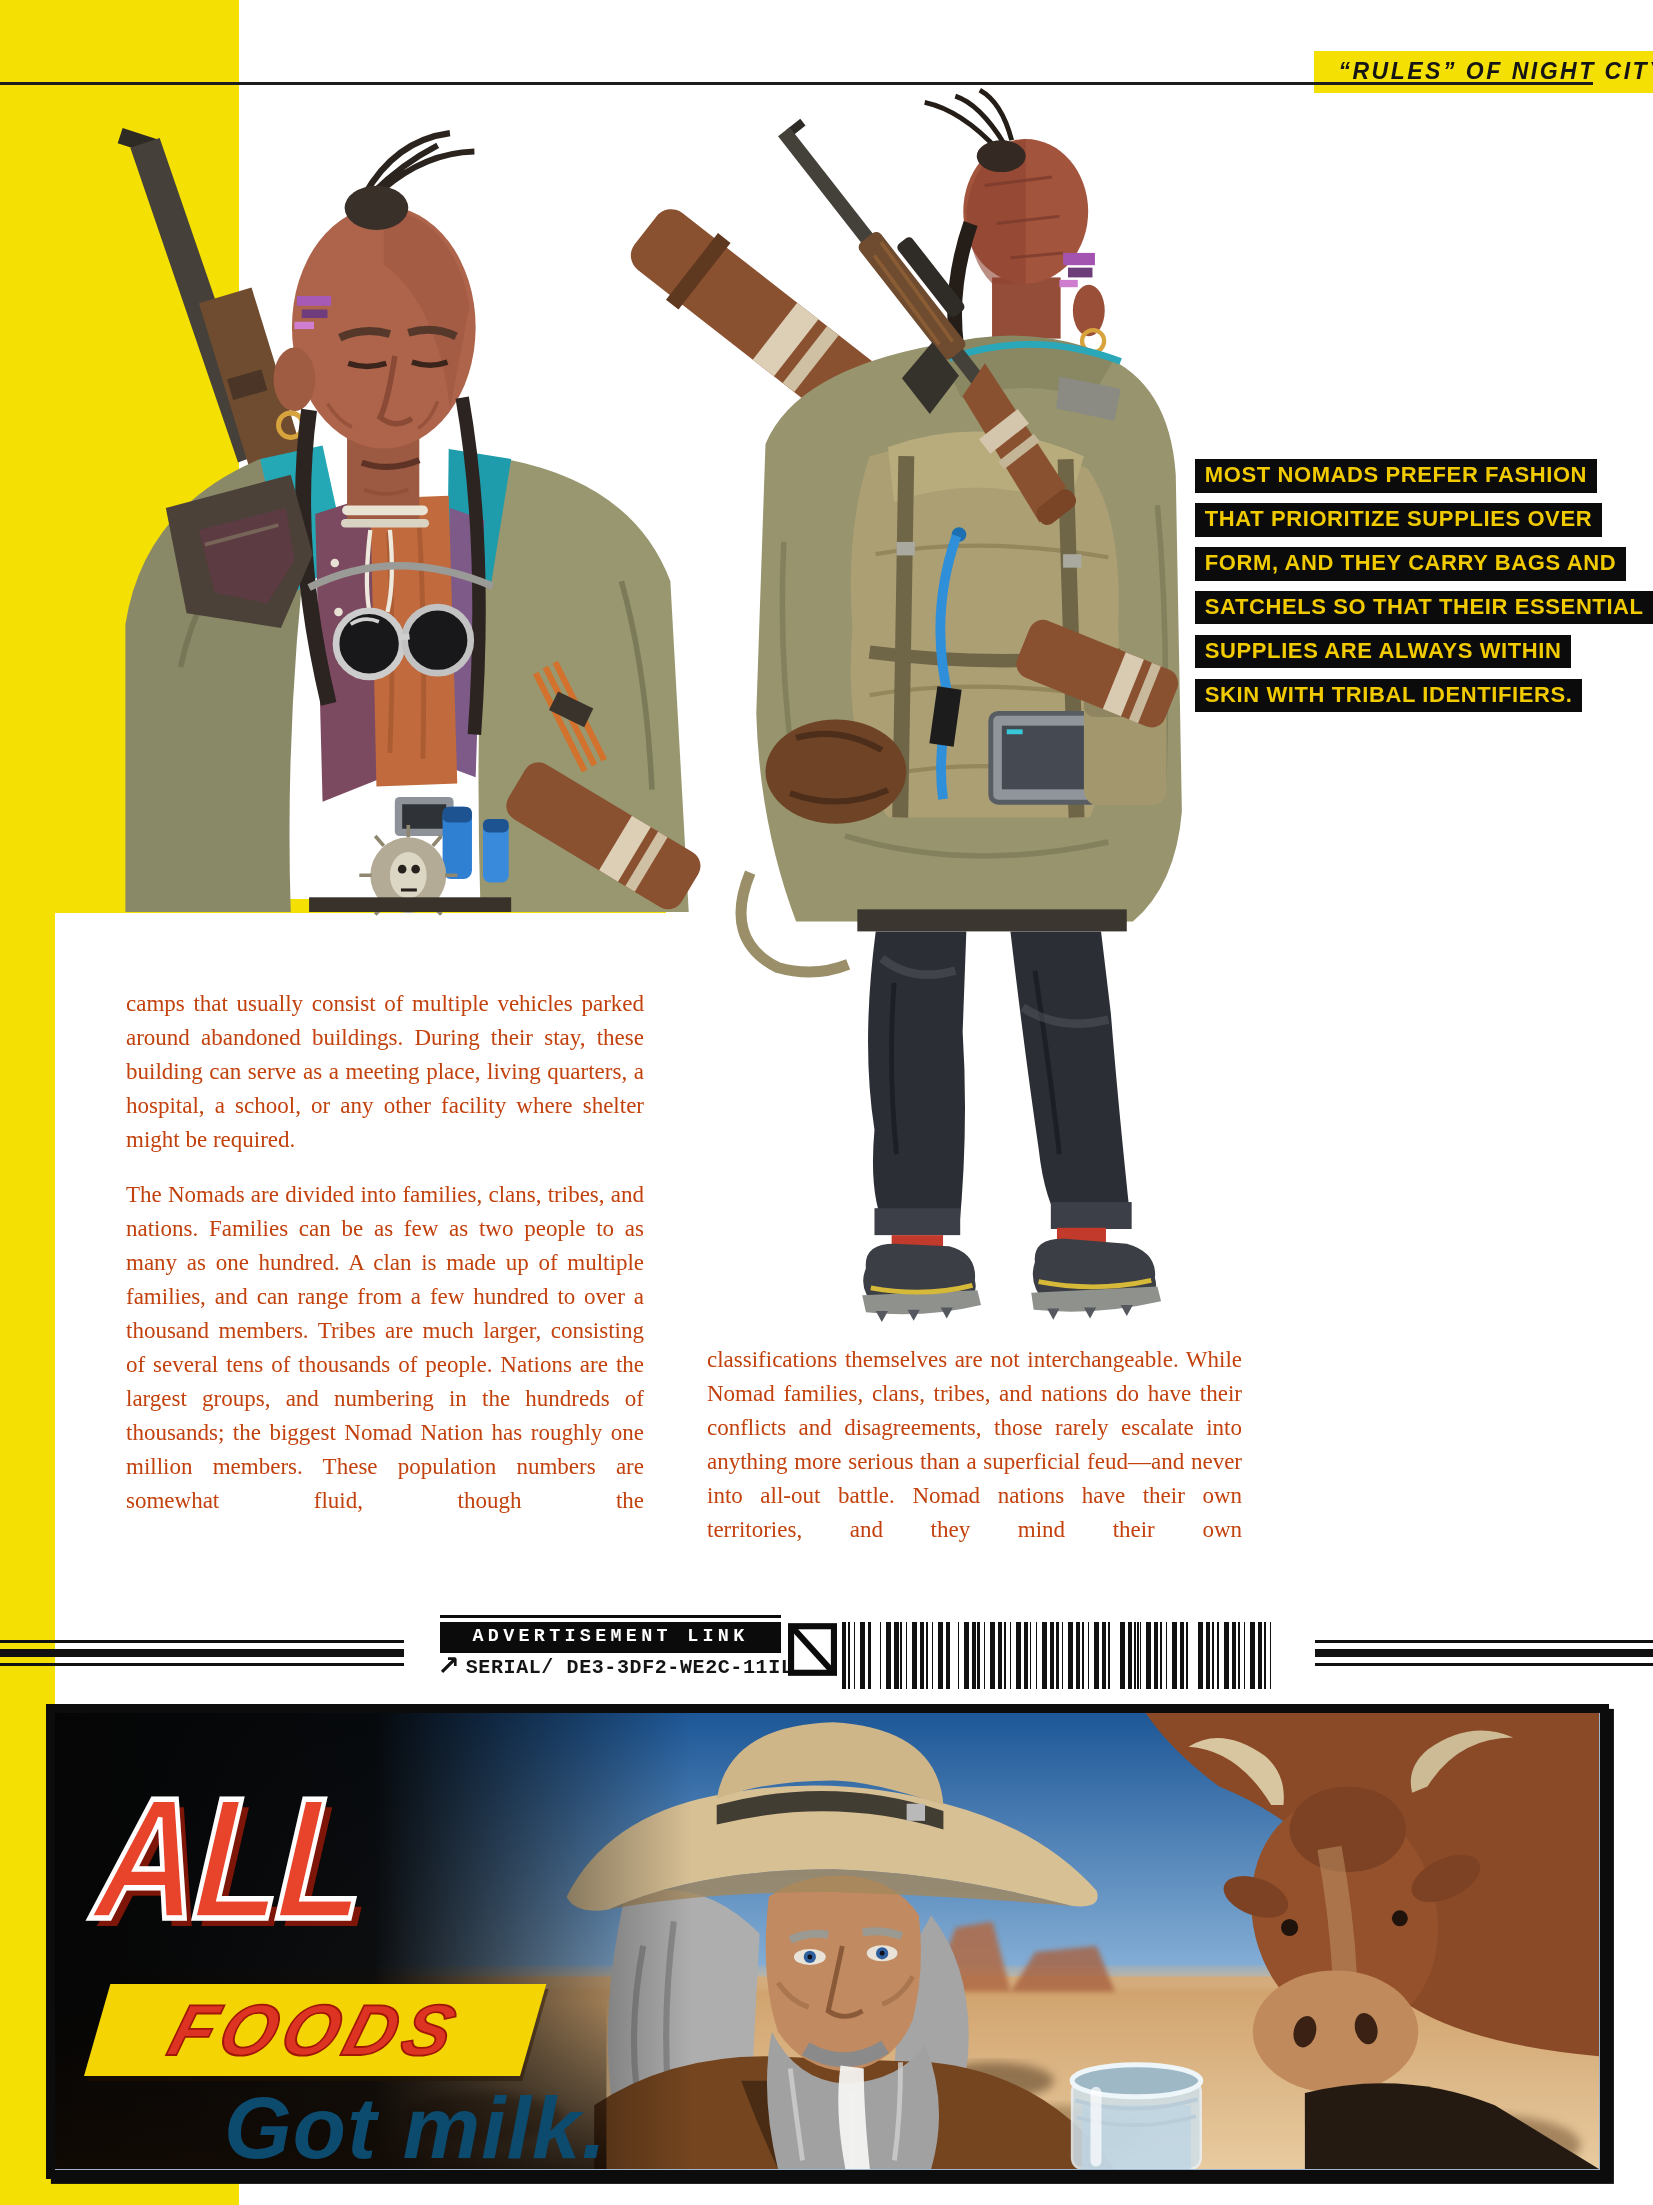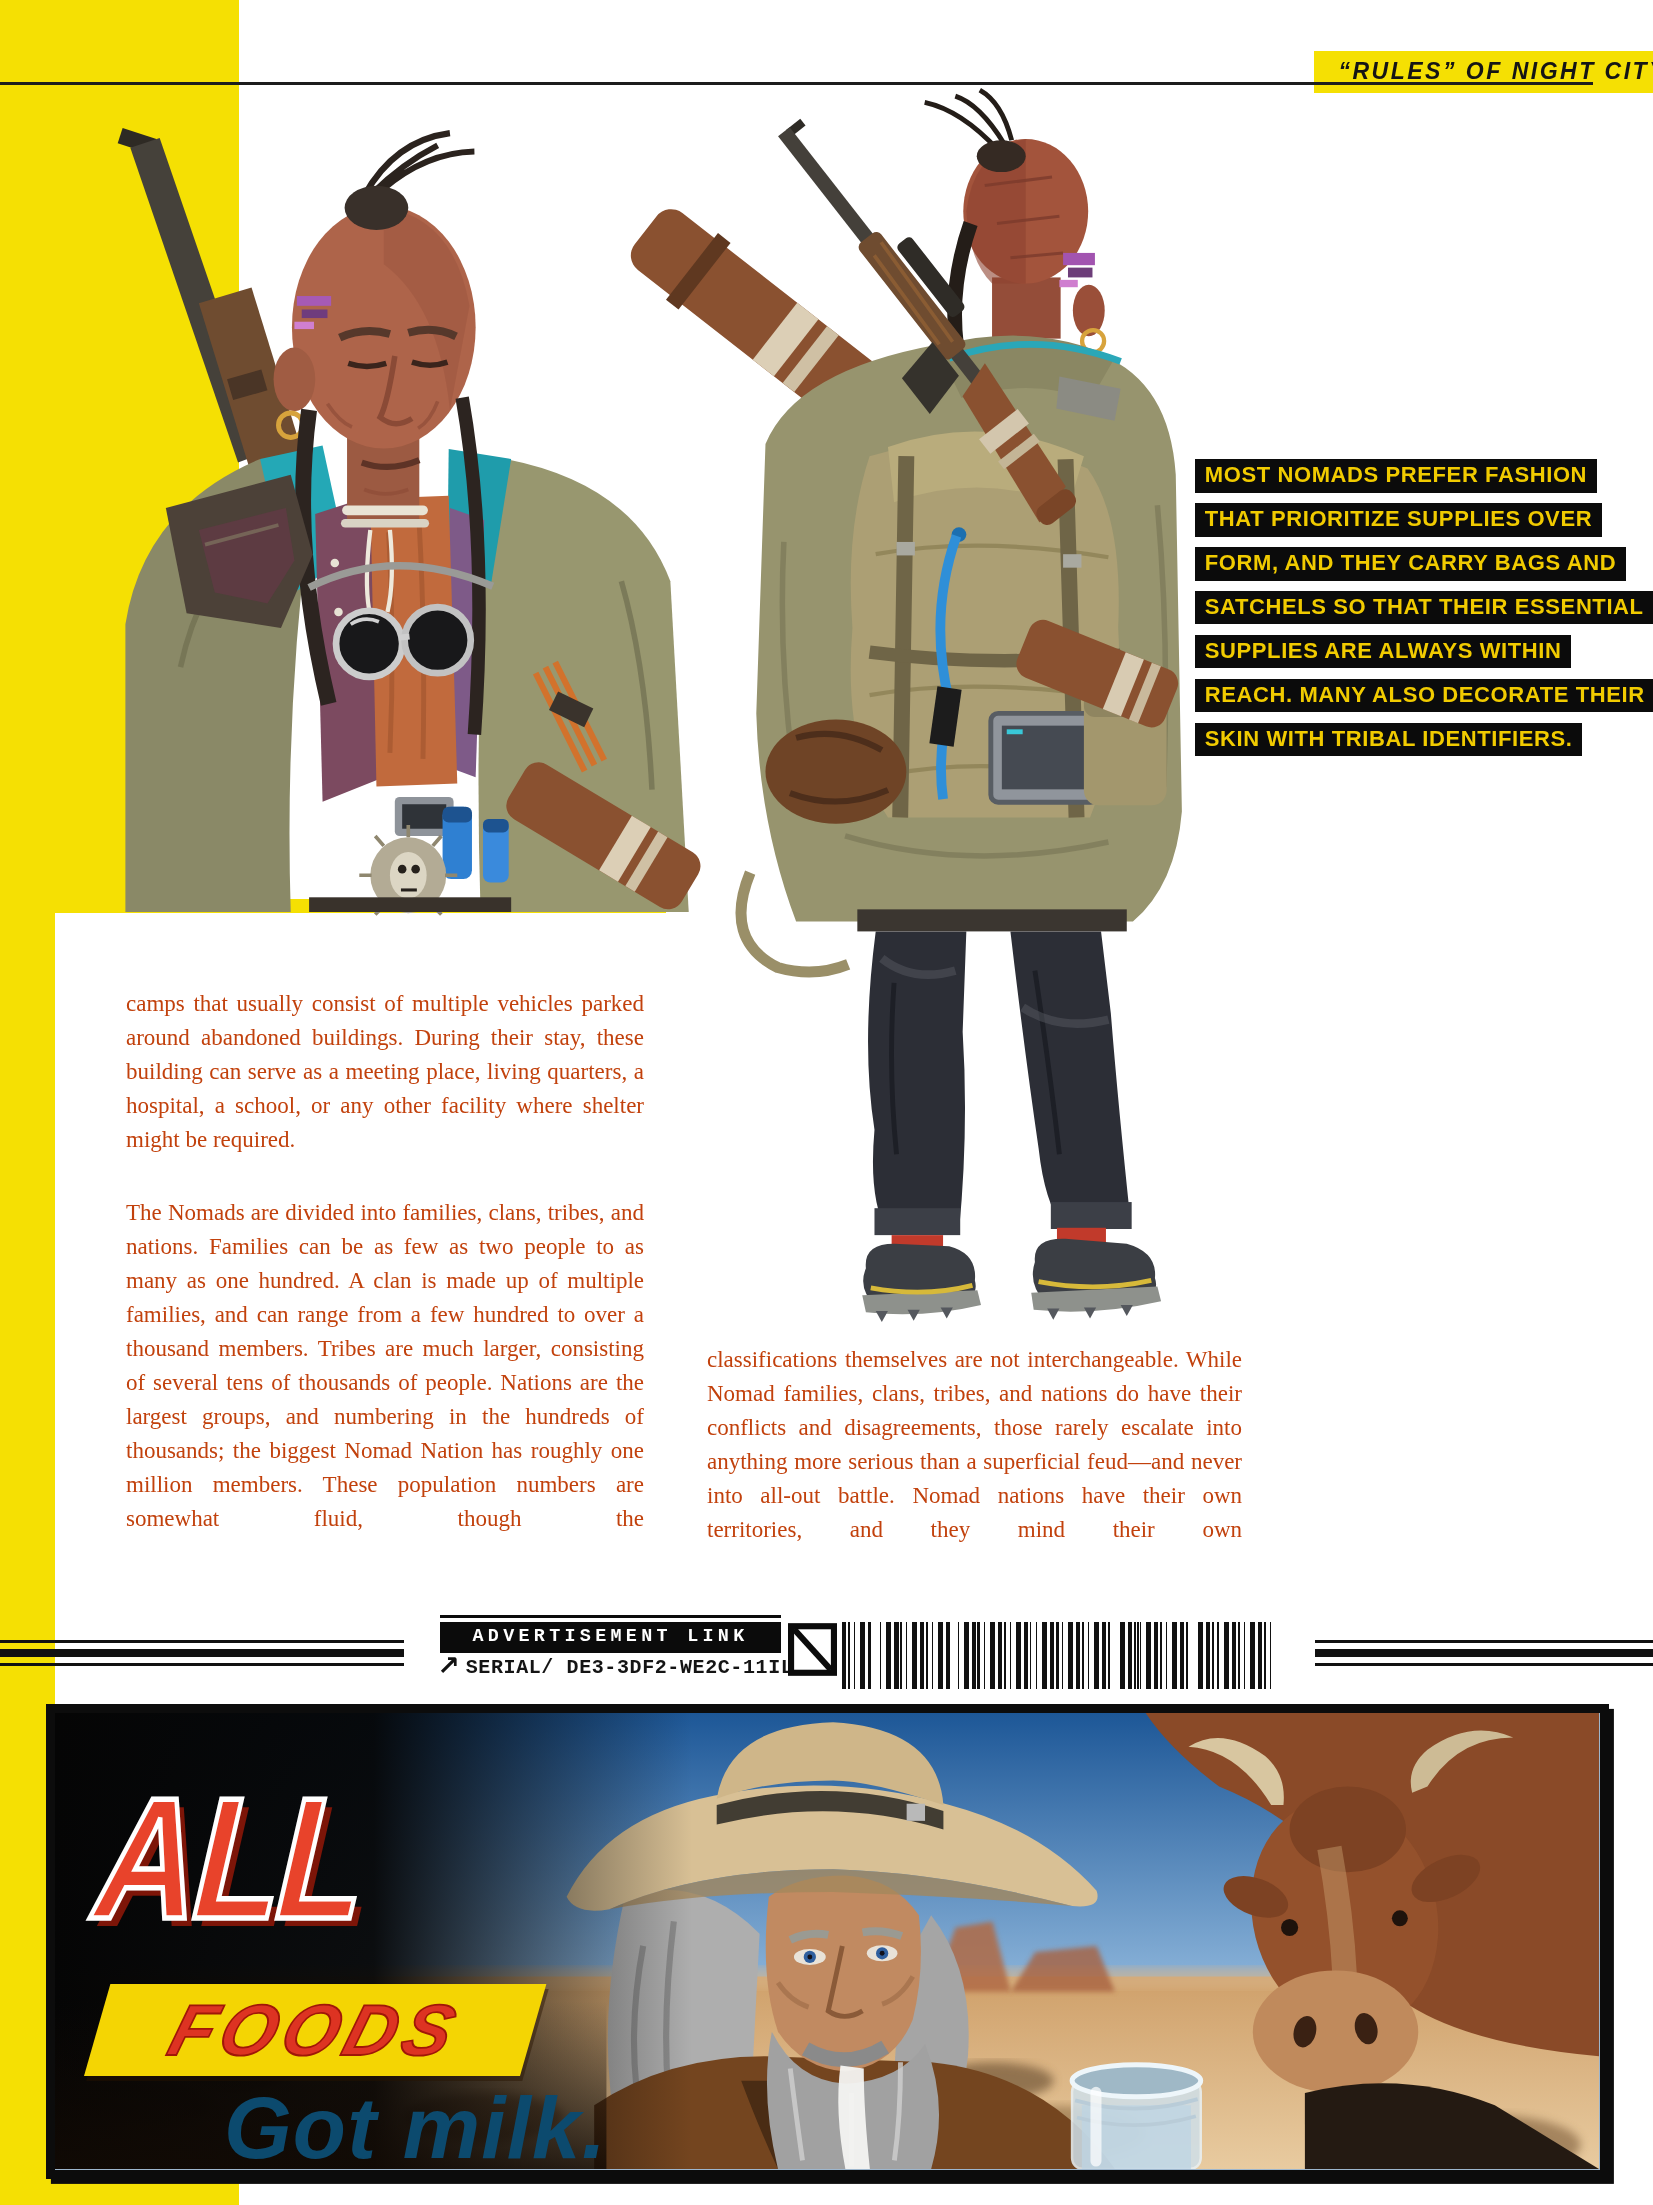--- a/index.html
+++ b/index.html
@@ -31,21 +31,21 @@
   
   .caption{position:absolute;left:1195px;top:459px;z-index:6;text-align:center;}
   .cap-line{display:table;background:var(--cap-bg);color:var(--cap-yellow);
     font:700 22px/1 "Liberation Sans",sans-serif;letter-spacing:0.6px;
     padding:4.9px 9.8px 6.7px 9.8px;margin-bottom:10.4px;white-space:nowrap;}
 
   
   .col{position:absolute;z-index:6;color:#c2410c;
     font:400 23px/34px "Liberation Serif",serif;}
   .col p{text-align:justify;}
-  .col p + p{margin-top:39px;}
+  .col p + p{margin-top:21px;}
   .col-left{left:126px;top:987px;width:518px;}
   .col-right{left:663px;top:1343px;width:535px;margin-left:44px;}
   .col-left p:nth-of-type(2){text-align-last:justify;}
   .col-right p{text-align-last:justify;}
 
   
   .char1{position:absolute;left:107px;top:116px;width:793px;height:796px;z-index:3;overflow:visible;}
   .char2{position:absolute;left:692px;top:113px;width:496px;height:1210px;z-index:3;overflow:visible;}
 
   
@@ -294,21 +294,20 @@
     </g>
     <rect x="270" y="1300" width="440" height="36" fill="#3b3630"></rect>
   </svg>
 
   <div class="caption">
     <div class="cap-line">MOST NOMADS PREFER FASHION</div>
     <div class="cap-line">THAT PRIORITIZE SUPPLIES OVER</div>
     <div class="cap-line">FORM, AND THEY CARRY BAGS AND</div>
     <div class="cap-line">SATCHELS SO THAT THEIR ESSENTIAL</div>
     <div class="cap-line">SUPPLIES ARE ALWAYS WITHIN</div>
-    <div class="cap-line">REACH. MANY ALSO DECORATE THEIR</div>
     <div class="cap-line">SKIN WITH TRIBAL IDENTIFIERS.</div>
   </div>
 
   <div class="col col-left">
     <p>camps that usually consist of multiple vehicles parked around abandoned buildings. During their stay, these building can serve as a meeting place, living quarters, a hospital, a school, or any other facility where shelter might be required.</p>
     <p>The Nomads are divided into families, clans, tribes, and nations. Families can be as few as two people to as many as one hundred. A clan is made up of multiple families, and can range from a few hundred to over a thousand members. Tribes are much larger, consisting of several tens of thousands of people. Nations are the largest groups, and numbering in the hundreds of thousands; the biggest Nomad Nation has roughly one million members. These population numbers are somewhat fluid, though the</p>
   </div>
   <div class="col col-right">
     <p>classifications themselves are not interchangeable. While Nomad families, clans, tribes, and nations do have their conflicts and disagreements, those rarely escalate into anything more serious than a superficial feud—and never into all-out battle. Nomad nations have their own territories, and they mind their own</p>
   </div>

